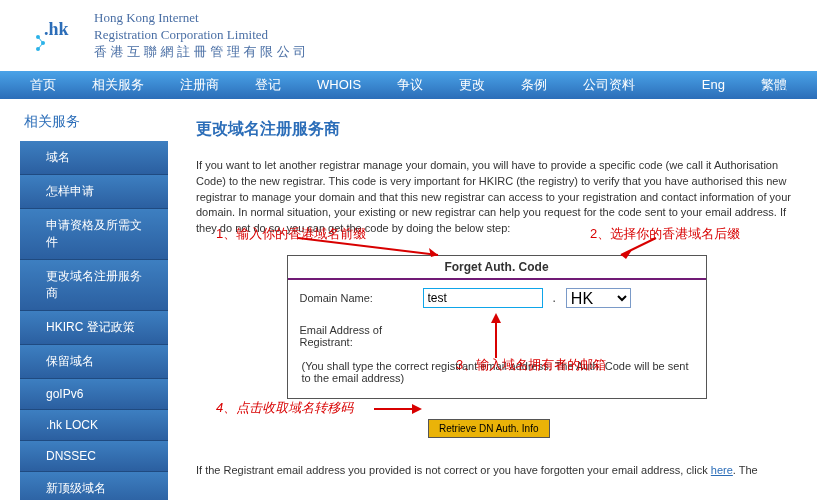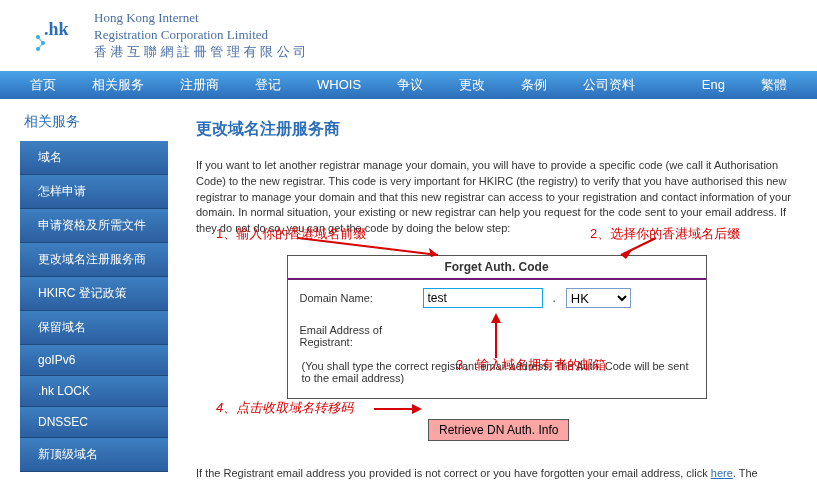--- a/index.html
+++ b/index.html
@@ -8,37 +8,37 @@
   .logo { display: flex; align-items: center; gap: 8px; }
   .logo-mark { width: 50px; height: 40px; position: relative; }
   .logo-text { color: #4a6fa5; font-size: 13px; line-height: 1.3; }
   .logo-text .en { font-family: "Times New Roman", serif; }
   .nav { background: linear-gradient(#4aa3e8, #2b6db8); display: flex; align-items: center; padding: 0 12px; height: 28px; color: #fff; font-size: 13px; }
   .nav-item { padding: 0 18px; cursor: pointer; }
   .nav-spacer { flex: 1; }
   .container { display: flex; padding: 14px 20px; gap: 28px; }
   .section-title { color: #2b6db8; font-size: 14px; margin-bottom: 10px; padding-left: 4px; }
   .sidebar { width: 148px; }
-  .side-item { background: linear-gradient(#3d7fc1, #2b5fa0); color: #fff; padding: 8px 18px; border-bottom: 1px solid #1f4a80; font-size: 12px; cursor: pointer; }
+  .side-item { background: linear-gradient(#3d7fc1, #2b5fa0); color: #fff; padding: 8px 26px; border-bottom: 1px solid #1f4a80; font-size: 12px; cursor: pointer; }
   .main { flex: 1; position: relative; }
   .page-title { color: #2b6db8; font-size: 16px; font-weight: bold; margin: 6px 0 18px; }
   .intro { font-size: 11px; line-height: 1.45; margin-bottom: 8px; }
   .anno { color: #d80000; font-size: 13px; position: absolute; white-space: nowrap; }
   .form-box { border: 1.5px solid #555; margin: 18px auto 0; width: 420px; padding: 0 0 10px; }
   .form-title { text-align: center; font-weight: bold; font-size: 12px; border-bottom: 2px solid #701a75; padding: 4px 0; }
   .form-row { display: flex; align-items: center; padding: 8px 12px; gap: 8px; }
   .form-label { width: 115px; font-size: 11px; text-align: left; }
   .form-input { border: 1px solid #0ea5e9; height: 20px; padding: 2px 4px; font-size: 12px; }
   .dn-input { width: 120px; }
   .dot { padding: 0 2px; }
-  .suffix-select { border: 1px solid #7a9ac8; height: 20px; width: 65px; font-size: 13px; background: #fff; }
+  .suffix-select { border: 1px solid #7a9ac8; height: 20px; width: 65px; font-size: 16px; background: #fff; }
   .email-input { width: 260px; }
   .form-note { font-size: 11px; padding: 4px 14px; }
   .btn-row { margin-top: 20px; display: flex; align-items: center; gap: 12px; }
-  .btn { border: 1.5px solid #555; background: #fca5a5; padding: 3px 10px; font-size: 12px; cursor: pointer; }
+  .btn { border: 1.5px solid #555; background: #eab308; padding: 3px 10px; font-size: 10px; cursor: pointer; }
   .footnote { font-size: 11px; margin-top: 26px; }
   .link { color: #2b6db8; text-decoration: underline; cursor: pointer; }
   .arrow { position: absolute; pointer-events: none; }
 </style>
 </head>
 <body>
 
 <div class="header">
   <div class="logo">
     <div class="logo-mark">

